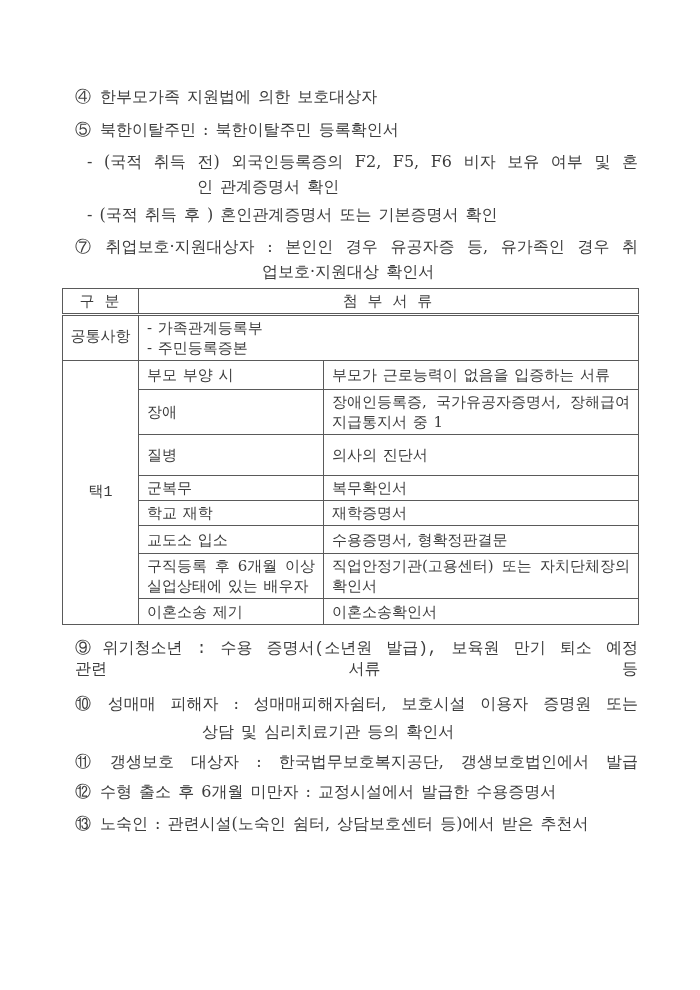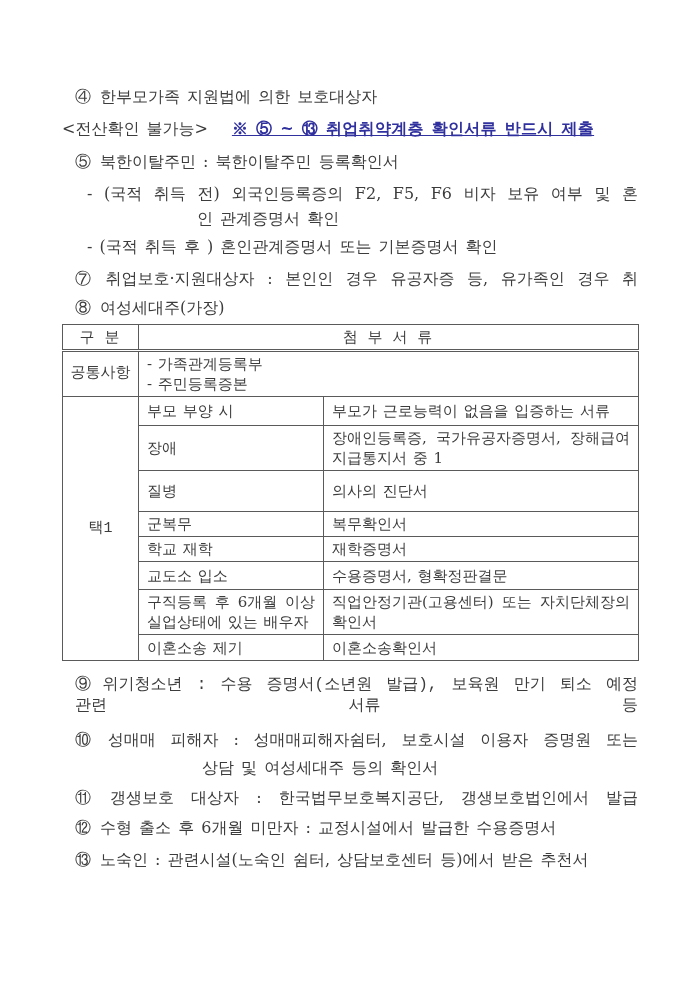--- a/index.html
+++ b/index.html
@@ -64,39 +64,34 @@
 </style>
 </head>
 <body>
 
 <div class="page">
 
   <div class="line item">
     <span class="num">④</span><span>한부모가족 지원법에 의한 보호대상자</span>
   </div>
 
-  <div class="line mt11">
-    <span>&lt;전산확인 불가능&gt;</span><span class="notice-blue">※ ⑤ ~ ⑬ 취업취약계층 확인서류 반드시 제출</span>
-  </div>
 
   <div class="line item mt12">
     <span class="num">⑤</span><span>북한이탈주민 : 북한이탈주민 등록확인서</span>
   </div>
 
   <div class="line sub just mt11">- (국적 취득 전) 외국인등록증의 F2, F5, F6 비자 보유 여부 및 혼</div>
   <div class="line wrap2-i6 mt4">인 관계증명서 확인</div>
   <div class="line sub mt7">- (국적 취득 후 ) 혼인관계증명서 또는 기본증명서 확인</div>
 
   <div class="line item just mt11">
     <span class="num">⑦</span><span>취업보호·지원대상자 : 본인인 경우 유공자증 등, 유가족인 경우 취</span>
   </div>
+  <div class="line wrap2-i7 mt4">업보호·지원대상 확인서</div>
 
-  <div class="line item mt8">
-    <span class="num">⑧</span><span>여성세대주(가장)</span>
-  </div>
 
   <table class="doc">
     <colgroup>
         <col style="width:76px">
         <col style="width:185px">
         <col style="width:315px">
       </colgroup>
     <tbody>
         <tr class="th-row" style="height:23px">
       <td>구 분</td>
@@ -145,21 +140,21 @@
   </tbody>
     </table>
 
   <div class="line item just mt14">
     <span class="num">⑨</span><span>위기청소년 : 수용 증명서(소년원 발급), 보육원 만기 퇴소 예정 관련 서류 등</span>
   </div>
 
   <div class="line item just mt12">
     <span class="num">⑩</span><span>성매매 피해자 : 성매매피해자쉼터, 보호시설 이용자 증명원 또는</span>
   </div>
-  <div class="line wrap2-i10 mt7">상담 및 여성세대주 등의 확인서</div>
+  <div class="line wrap2-i10 mt7">상담 및 심리치료기관 등의 확인서</div>
 
   <div class="line item just mt9">
     <span class="num">⑪</span><span>갱생보호 대상자 : 한국법무보호복지공단, 갱생보호법인에서 발급</span>
   </div>
 
   <div class="line item mt9">
     <span class="num">⑫</span><span>수형 출소 후 6개월 미만자 : 교정시설에서 발급한 수용증명서</span>
   </div>
 
   <div class="line item mt11">

